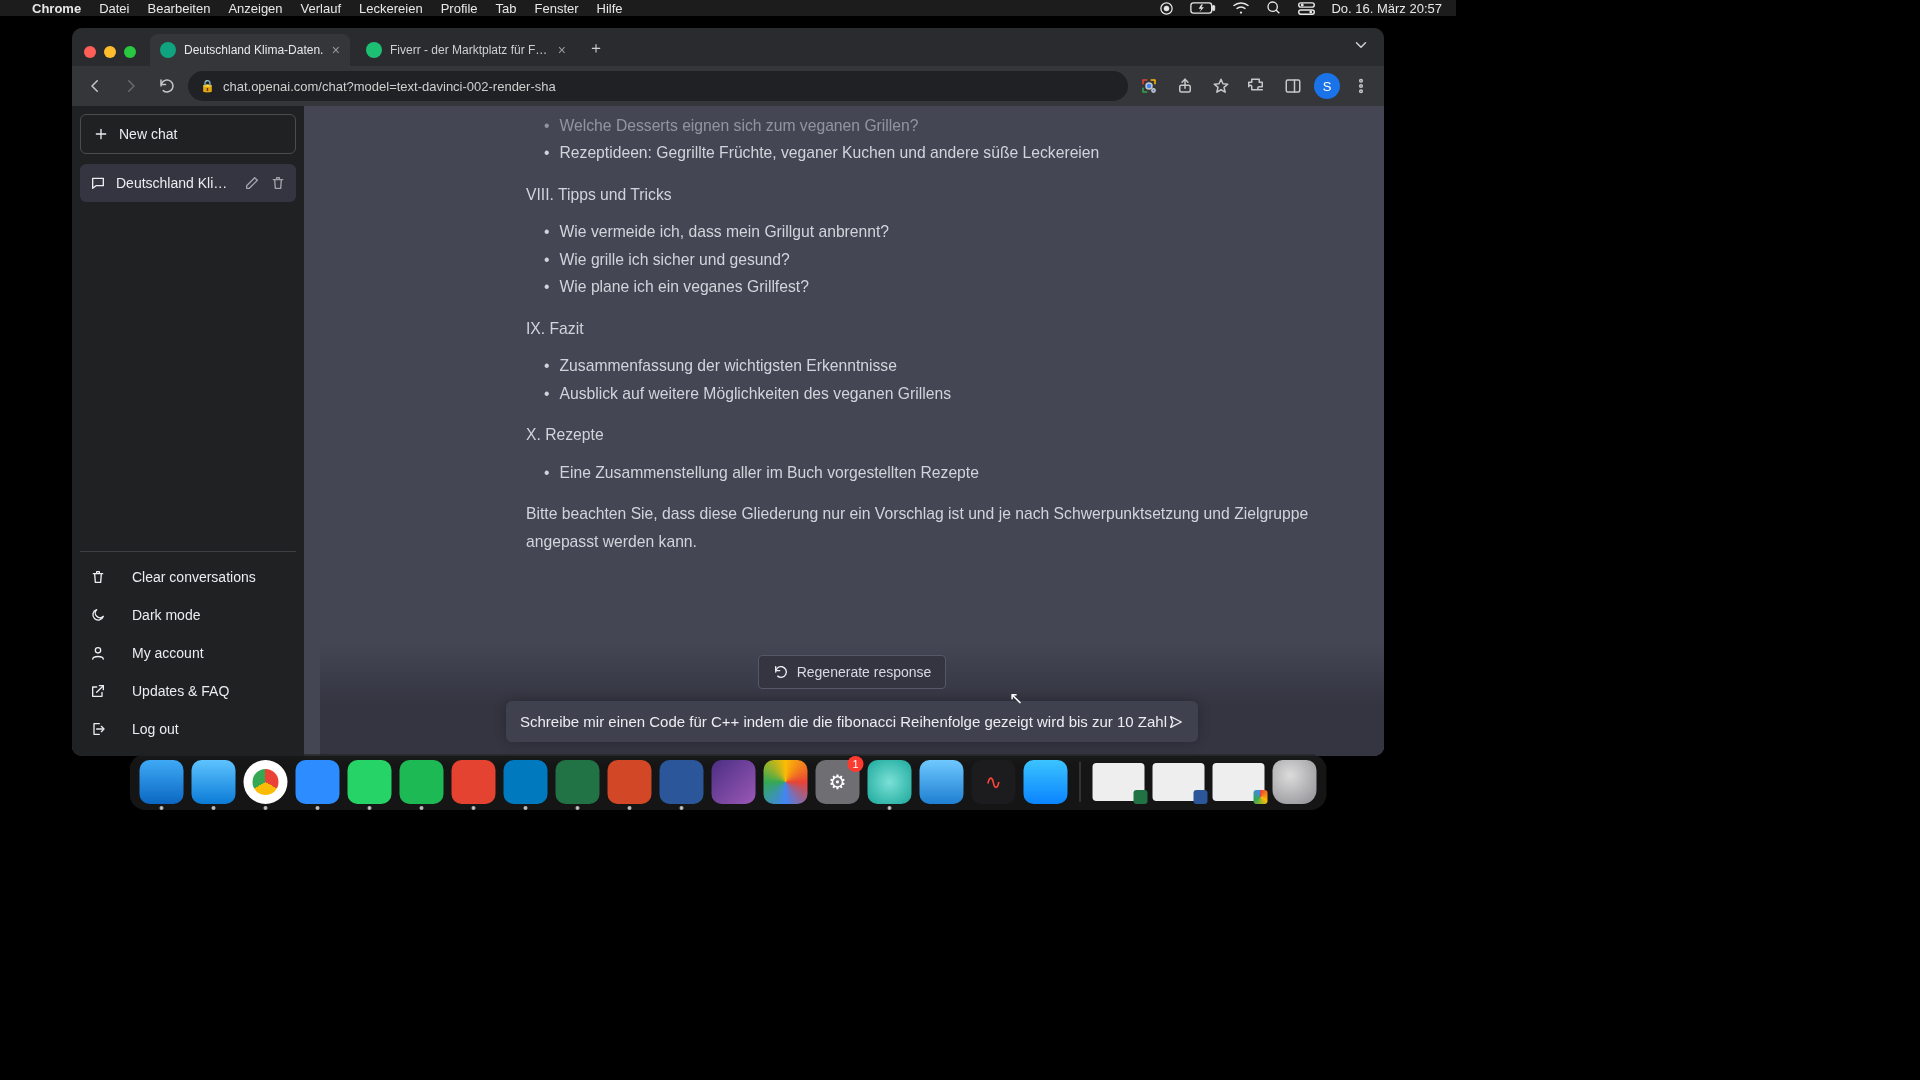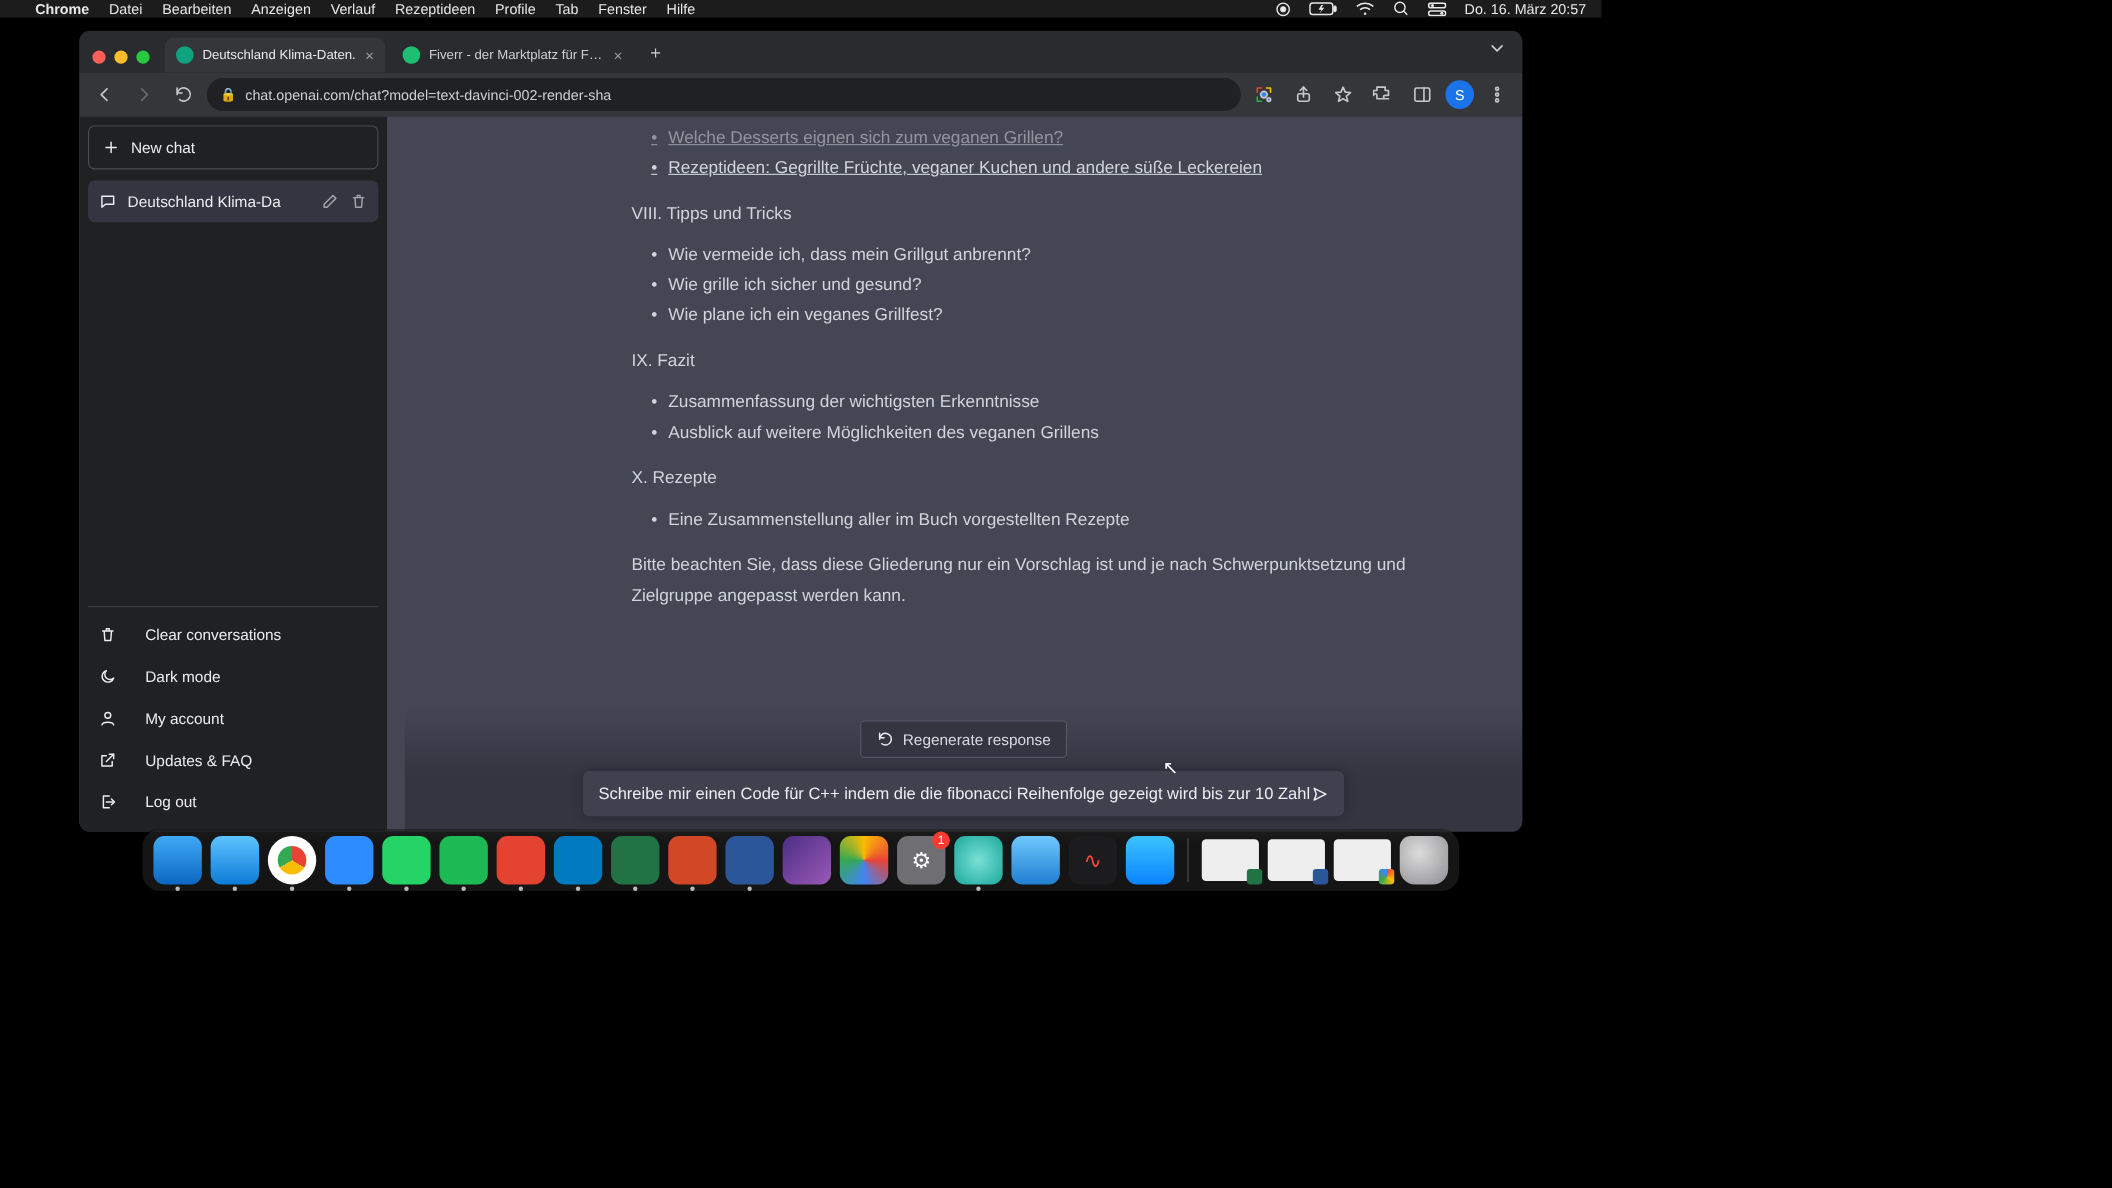--- a/index.html
+++ b/index.html
@@ -32,36 +32,36 @@
 
 .toolbar { height:40px; background:#35363a; display:flex; align-items:center; padding:0 8px; gap:6px; }
 .tb-btn { width:30px; height:30px; display:flex; align-items:center; justify-content:center; color:#c7c7c7; border-radius:50%; }
 .tb-btn.disabled{ color:#6a6a6a; }
 .omnibox { flex:1; height:30px; background:#202124; border-radius:16px; display:flex; align-items:center; padding:0 12px; color:#cfcfcf; font-size:13px; gap:8px; }
 .omnibox .lock { font-size:12px; }
 .toolbar .profile { width:26px;height:26px;border-radius:50%;background:#1a73e8;color:#fff;font-size:13px;display:flex;align-items:center;justify-content:center;}
 
 
 .page { flex:1; display:flex; background:#444654; overflow:hidden; position:relative; }
-.sidebar { width:280px; background:#202123; display:flex; flex-direction:column; padding:8px; }
+.sidebar { width:232px; background:#202123; display:flex; flex-direction:column; padding:8px; }
 .newchat { display:flex; align-items:center; gap:10px; color:#ececf1; font-size:14px; border:1px solid #4d4d4f; border-radius:6px; padding:11px 12px; margin-bottom:10px; }
 .conv-item { display:flex; align-items:center; gap:10px; color:#ececf1; background:#343541; border-radius:6px; padding:11px 10px; font-size:14px; margin-bottom:4px; }
 .conv-item .title { flex:1; white-space:nowrap; overflow:hidden; text-overflow:ellipsis; }
 .conv-item .act { opacity:.6; }
 .sidebar .grow { flex:1; }
 .sidebar hr { border:none; border-top:1px solid #3e3f42; margin:4px 0 6px; }
 .side-link { display:flex; align-items:center; gap:26px; color:#ececf1; font-size:14px; padding:11px 10px; border-radius:6px; }
 
 .main { flex:1; position:relative; display:flex; flex-direction:column; }
 .message-stream { flex:1; background:#444654; overflow:hidden; }
 .msg-body { padding:2px 42px 26px 222px; max-width:1050px; color:#d1d5db; font-size:15.7px; line-height:1.75; }
 .msg-body ul { list-style:none; margin:4px 0 14px 18px; }
 .msg-body ul li::before { content:"•"; margin-right:10px; color:#d1d5db; }
 .msg-body p { margin:10px 0; }
-.topclip { margin:0 0 4px 18px;text-decoration:underline; }
+.topclip { margin:0 0 4px 18px; }
 
 .bottom-area { position:absolute; left:16px; right:0; bottom:0; padding:12px 16px 14px; display:flex; flex-direction:column; align-items:center; gap:12px; background:linear-gradient(180deg, rgba(52,53,65,0) 0%, #343541 55%); }
 .regen { display:flex; align-items:center; gap:8px; font-size:14px; color:#d9d9e3; border:1px solid #565869; background:#343541; padding:8px 14px; border-radius:4px; }
 .input-row { width:692px; background:#40414f; border-radius:6px; display:flex; align-items:center; padding:12px 14px; box-shadow:0 0 12px rgba(0,0,0,.25); }
 .input-row .txt { flex:1; color:#ececf1; font-size:15px; outline:none; background:transparent; border:none; }
 .input-row .send { color:#8e8ea0; }
 
 .cursor { position:absolute; left:705px; top:582px; font-size:17px; color:#fff; pointer-events:none; }
 
 
@@ -81,21 +81,21 @@
 </head>
 <body>
 
 <div class="menubar">
   <span class="apple"></span>
   <span class="app-name">Chrome</span>
   <span>Datei</span>
   <span>Bearbeiten</span>
   <span>Anzeigen</span>
   <span>Verlauf</span>
-  <span>Rezeptideen</span>
+  <span>Leckereien</span>
   <span>Profile</span>
   <span>Tab</span>
   <span>Fenster</span>
   <span>Hilfe</span>
   <span class="spacer"></span>
   <div class="right">
     <span class="status-icon">
         <svg width="15" height="15" viewBox="0 0 24 24" fill="none">
           <circle cx="12" cy="12" r="9" stroke-width="2"></circle>
           <circle cx="12" cy="12" r="4" fill="#e8e8e8"></circle>

